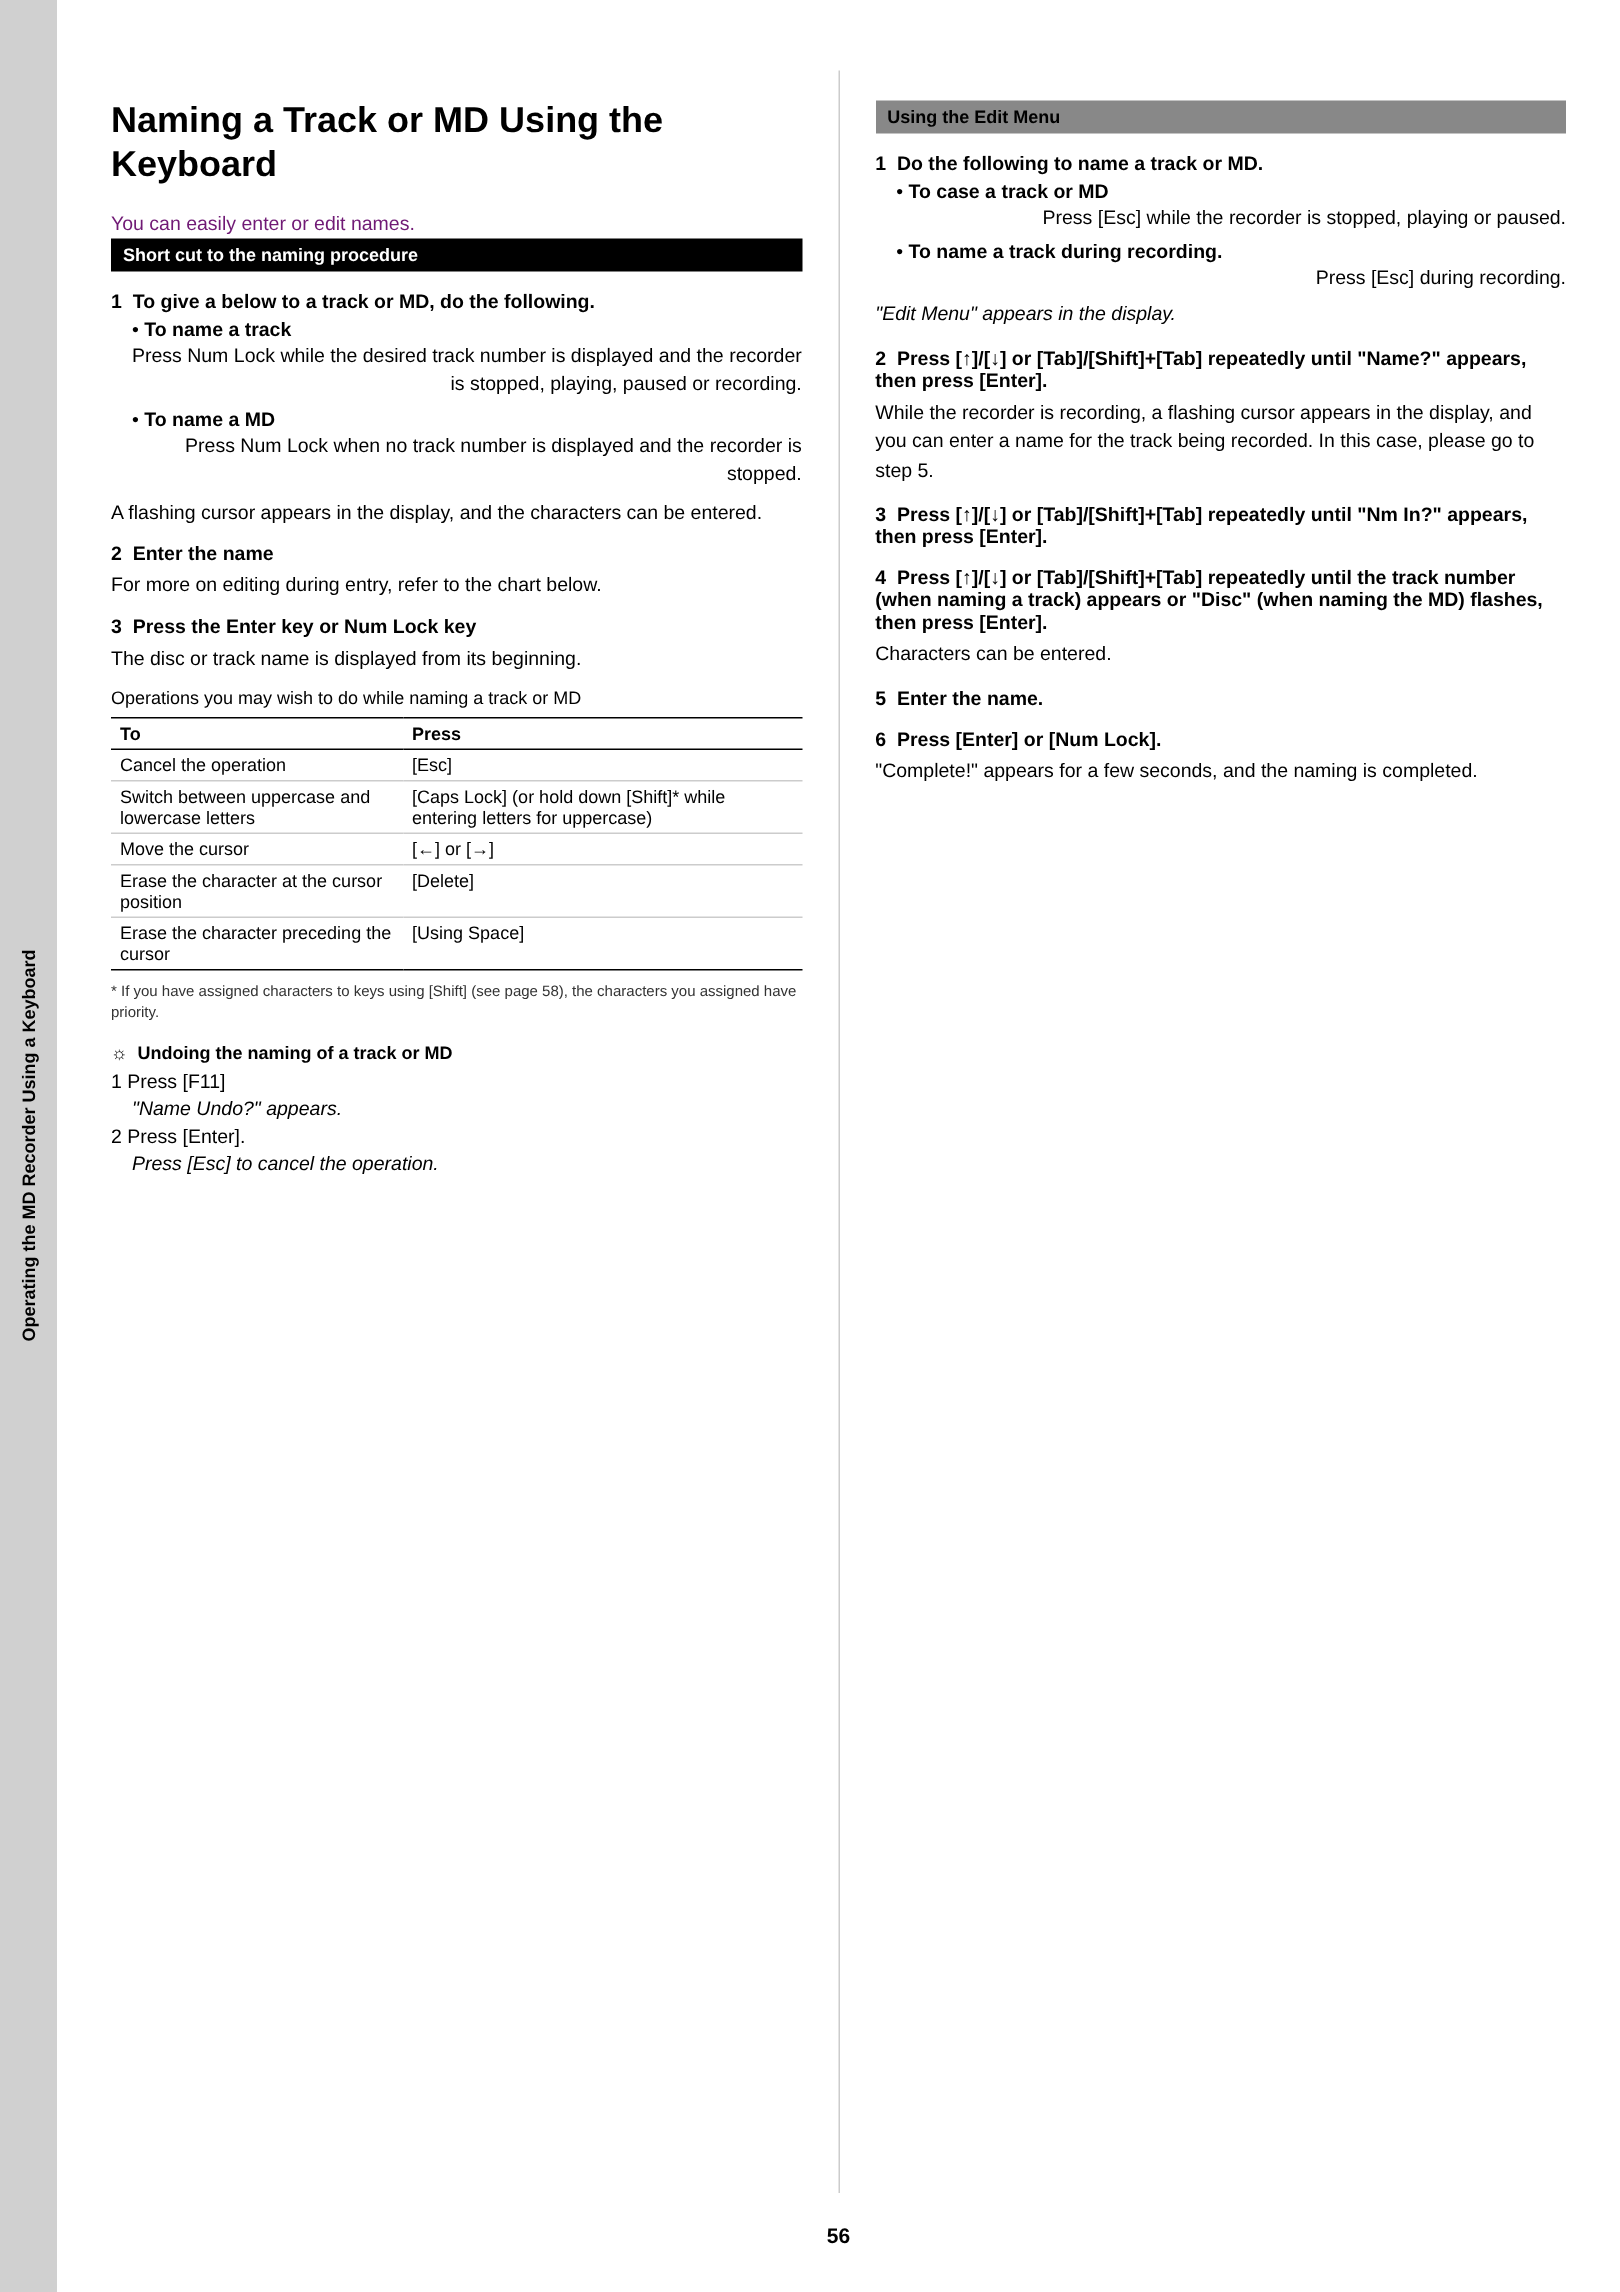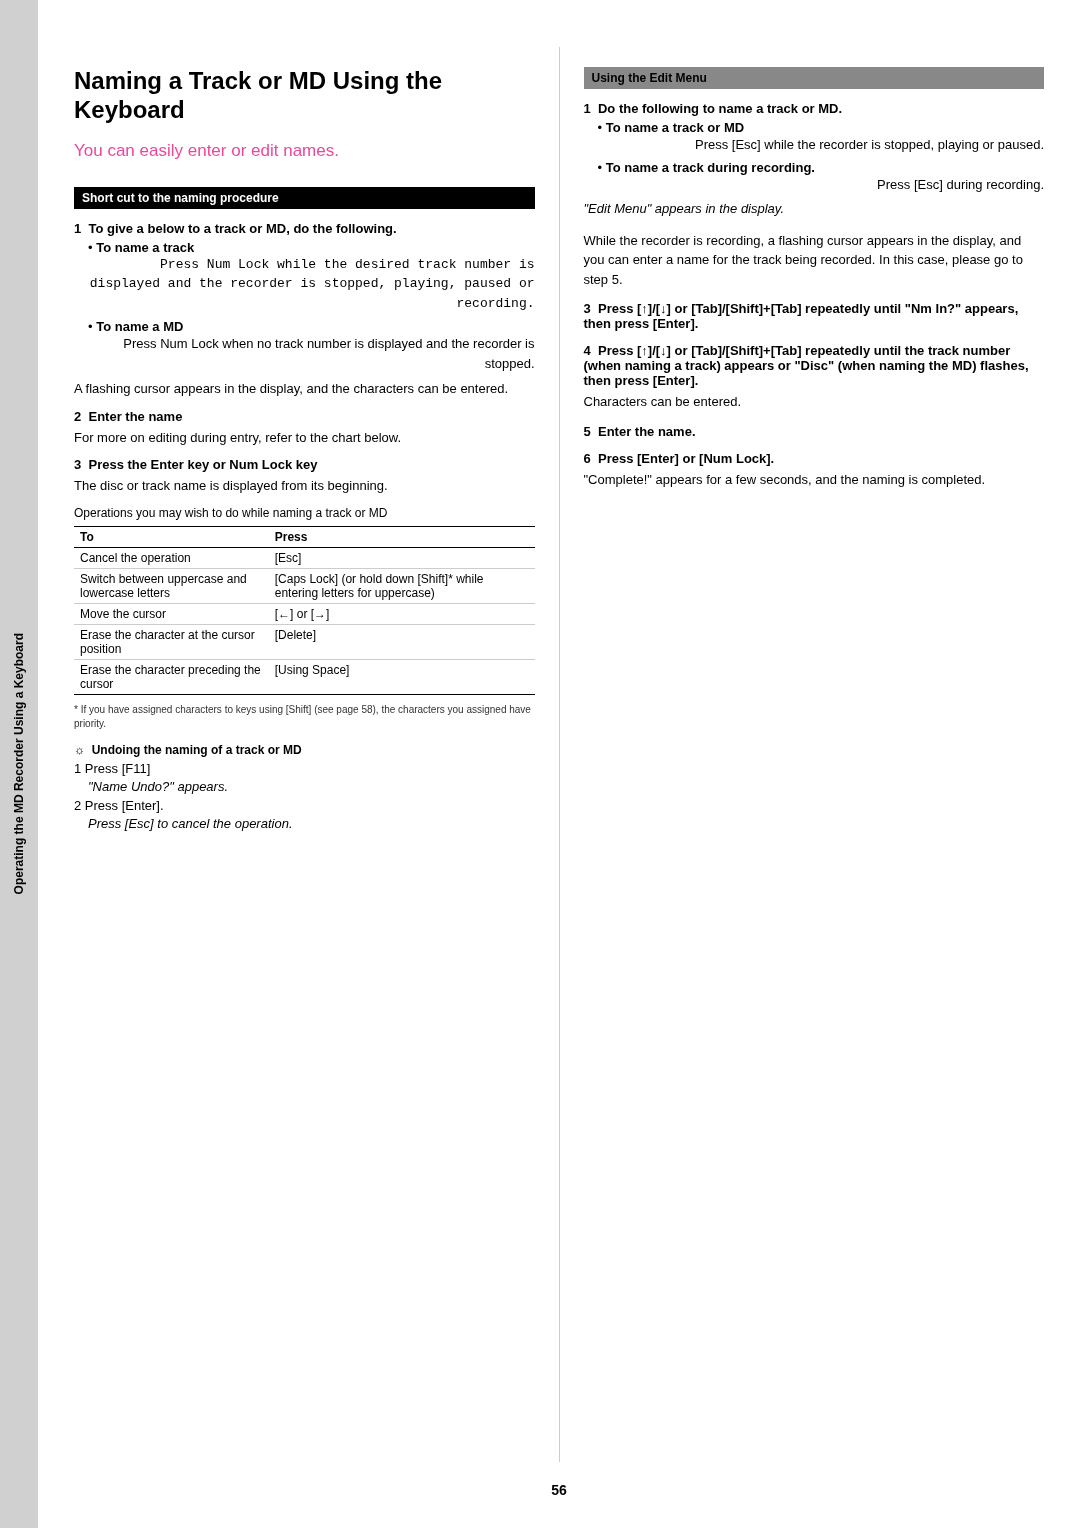--- a/index.html
+++ b/index.html
@@ -53,23 +53,23 @@
       flex: 1;
       padding: 20px 36px 20px 24px;
     }
     .page-title {
       font-size: 24px;
       font-weight: bold;
       margin-bottom: 16px;
       line-height: 1.2;
     }
     .subtitle {
-      font-size: 17px;
-      margin-bottom: 26px;
-      color: #ec4899;
+      font-size: 13px;
+      margin-bottom: 3px;
+      color: #701a75;
     }
     .section-header {
       background: #000000;
       color: #fff;
       font-size: 12px;
       font-weight: bold;
       padding: 4px 8px;
       margin-bottom: 12px;
     }
     .section-header-right {
@@ -207,21 +207,21 @@
 
         <div class="step-block">
           <p class="step-header">
             <span>1</span>&nbsp;
             <span>To give a below to a track or MD, do the following.</span>
           </p>
 
           <div class="sub-item">
             <span class="bullet">•</span>
             <span class="sub-label">To name a track</span><br>
-            <span class="sub-text" style="margin-left:2px; display:block;font-family:Liberation Mono, monospace;">Press Num Lock while the desired track number is displayed and the recorder is stopped, playing, paused or recording.</span>
+            <span class="sub-text" style="margin-left:2px; display:block;">Press Num Lock while the desired track number is displayed and the recorder is stopped, playing, paused or recording.</span>
           </div>
 
           <div class="sub-item">
             <span class="bullet">•</span>
             <span class="sub-label">To name a MD</span><br>
             <span class="sub-text" style="margin-left:10px; display:block;">Press Num Lock when no track number is displayed and the recorder is stopped.</span>
           </div>
 
           <p class="step-text">A flashing cursor appears in the display, and the characters can be entered.</p>
         </div>
@@ -297,32 +297,36 @@
       <div class="right-column">
         <div class="section-header-right">Using the Edit Menu</div>
 
         <div class="right-step">
           <p class="right-step-header">
             <span>1</span>&nbsp;
             <span>Do the following to name a track or MD.</span>
           </p>
           <div class="right-sub-item">
             <span class="bullet">•</span>
-            <span class="sub-label">To name a track or MD</span><br>
+            <span class="sub-label">To case a track or MD</span><br>
             <span class="sub-text" style="margin-left:10px; display:block;">Press [Esc] while the recorder is stopped, playing or paused.</span>
           </div>
           <div class="right-sub-item">
             <span class="bullet">•</span>
             <span class="sub-label">To name a track during recording.</span><br>
             <span class="sub-text" style="margin-left:10px; display:block;">Press [Esc] during recording.</span>
           </div>
           <p class="right-step-text quoted">"Edit Menu" appears in the display.</p>
         </div>
 
         <div class="right-step">
+          <p class="right-step-header">
+            <span>2</span>&nbsp;
+            <span>Press [↑]/[↓] or [Tab]/[Shift]+[Tab] repeatedly until "Name?" appears, then press [Enter].</span>
+          </p>
           <p class="right-step-text">While the recorder is recording, a flashing cursor appears in the display, and you can enter a name for the track being recorded. In this case, please go to step 5.</p>
         </div>
 
         <div class="right-step">
           <p class="right-step-header">
             <span>3</span>&nbsp;
             <span>Press [↑]/[↓] or [Tab]/[Shift]+[Tab] repeatedly until "Nm In?" appears, then press [Enter].</span>
           </p>
         </div>
 

